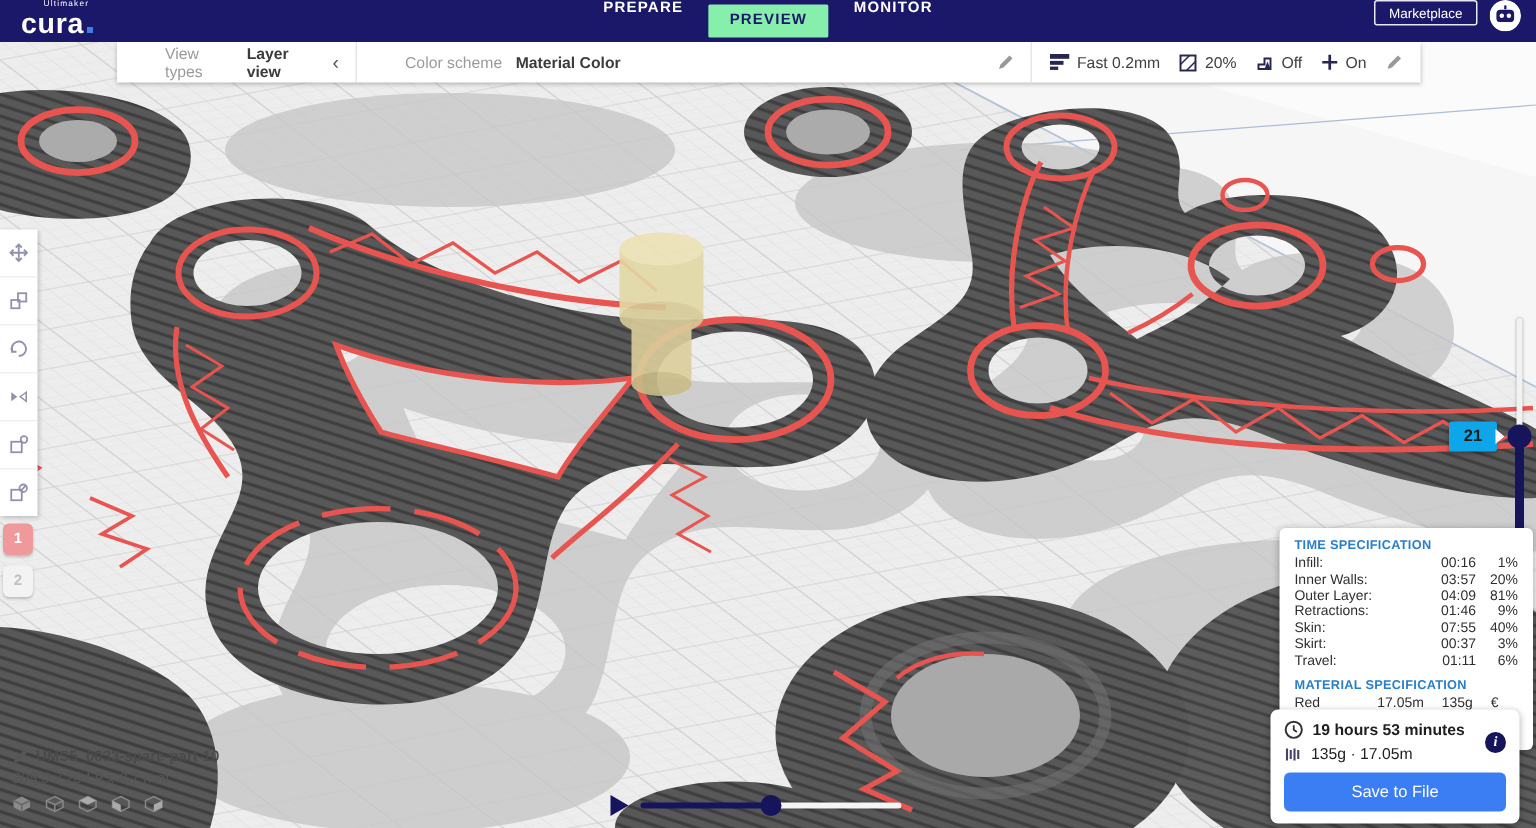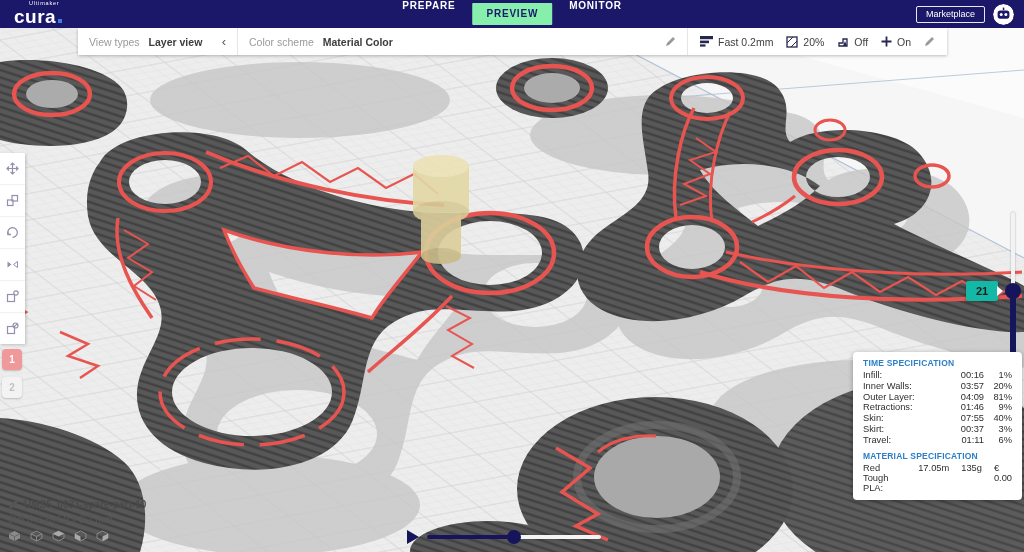--- a/index.html
+++ b/index.html
@@ -9,30 +9,30 @@
 
   
   .topbar{position:absolute;top:0;left:0;right:0;height:28px;background:#1b186a;z-index:20;}
   .logo{position:absolute;left:14px;top:1px;color:#fff;line-height:1;}
   .logo-small{display:block;font-size:5.5px;letter-spacing:.8px;margin-left:15px;}
   .logo-big{font-size:19px;font-weight:bold;letter-spacing:.5px;}
   .logo-dot{display:inline-block;width:4px;height:4px;background:#3f7de1;margin-left:2px;}
   .stage-tabs{position:absolute;left:50%;top:0;transform:translateX(-50%);display:flex;height:28px;align-items:center;}
   .tab{padding:12px 17px;height:44px;line-height:28px;color:#fff;font-size:10px;font-weight:bold;letter-spacing:.8px;cursor:pointer;}
   .tab.active{background:#86efac;color:#1b186a;height:22px;line-height:22px;padding:0 14px;border-radius:1px;}
-  .topbar-right{position:absolute;right:10px;top:0;height:28px;display:flex;align-items:center;gap:8px;}
+  .topbar-right{position:absolute;right:10px;top:0;height:28px;display:flex;gap:8px;}
   .marketplace-btn{background:transparent;border:1px solid rgba(255,255,255,.9);color:#fff;font-size:9px;
        height:17px;padding:0 9px;border-radius:2px;font-family:inherit;cursor:pointer;}
   .avatar{width:21px;height:21px;border-radius:50%;overflow:hidden;cursor:pointer;}
 
   
   .toolbar2{position:absolute;left:78px;top:28px;width:869px;height:27px;background:#fff;z-index:15;
        box-shadow:0 1px 3px rgba(0,0,0,.25);display:flex;align-items:center;font-size:10.5px;color:#404040;}
   .tb-group{display:flex;align-items:center;height:100%;padding:0 11px;gap:9px;box-sizing:border-box;}
-  .tb-label{color:#9a9a9a;}
+  .tb-label{color:#9a9a9a;margin-left:21px;}
   .tb-value{font-weight:bold;color:#3c3c3c;}
   .tb-chevron{margin-left:auto;color:#555;font-size:13px;cursor:pointer;}
   .g-viewtypes{width:160px;border-right:1px solid #e6e6e6;}
   .g-colorscheme{flex:1;border-right:1px solid #e6e6e6;}
   .g-settings{width:259px;justify-content:space-between;padding:0 12px;}
   .set-item{display:flex;align-items:center;gap:5px;cursor:pointer;}
   .pencil{margin-left:auto;cursor:pointer;display:flex;}
 
   
   .left-toolbar{position:absolute;left:0;top:153px;width:25px;background:#fff;z-index:10;
@@ -45,21 +45,21 @@
        font-size:10px;font-weight:bold;cursor:pointer;box-shadow:0 1px 2px rgba(0,0,0,.2);}
   .ext1{background:#f0999b;color:#fff;}
   .ext2{background:#f3f3f3;color:#c0c0c0;}
 
   
   .ls-track-top{position:absolute;left:1011px;top:212px;width:4px;height:80px;background:#f2f2f2;
        border-radius:2px;box-shadow:0 0 2px rgba(0,0,0,.35);z-index:8;cursor:pointer;}
   .ls-range{position:absolute;left:1010px;top:290px;width:6px;height:130px;background:#16155c;border-radius:3px;z-index:8;cursor:pointer;}
   .ls-handle{position:absolute;left:1005px;top:283px;width:16px;height:16px;border-radius:50%;background:#16155c;z-index:9;cursor:grab;}
   .ls-bottom{position:absolute;left:1006px;top:416px;width:13px;height:13px;border-radius:50%;background:#16155c;z-index:9;cursor:grab;}
-  .ls-flag{position:absolute;left:966px;top:281px;width:32px;height:20px;background:#14b8a6;border-radius:2px;z-index:9;
+  .ls-flag{position:absolute;left:966px;top:281px;width:32px;height:20px;background:#0ea5e9;border-radius:2px;z-index:9;
        box-shadow:0 1px 3px rgba(0,0,0,.35);font-size:11px;font-weight:bold;color:#1d1d1d;
        display:flex;align-items:center;justify-content:center;}
   .ls-flag::after{content:"";position:absolute;right:-5px;top:5px;width:0;height:0;
        border-left:6px solid #fff;border-top:5px solid transparent;border-bottom:5px solid transparent;}
 
   
   .play-btn{position:absolute;left:407px;top:530px;width:0;height:0;z-index:8;cursor:pointer;
        border-left:12px solid #16155c;border-top:7px solid transparent;border-bottom:7px solid transparent;}
   .sim-track-done{position:absolute;left:427px;top:535px;width:88px;height:4px;background:#16155c;border-radius:2px;z-index:8;cursor:pointer;}
   .sim-track-rest{position:absolute;left:515px;top:535px;width:86px;height:4px;background:#f4f4f4;border-radius:2px;
@@ -387,20 +387,37 @@
     </div>
     <div class="tp-title tp-mat-title">MATERIAL SPECIFICATION</div>
     <div class="tp-mat-row">
       <span>Red Tough PLA:</span>
       <span>17.05m</span>
       <span>135g</span>
       <span>€ 0.00</span>
     </div>
   </div>
 
+  <div class="job-card">
+    <div class="jc-row">
+      <svg width="13" height="13">
+        <circle cx="6.5" cy="6.5" r="5.4" fill="none" stroke="#333" stroke-width="1.3"></circle>
+        <path d="M6.5 3.5V6.5L8.6 8" stroke="#333" stroke-width="1.2" fill="none"></path>
+      </svg>
+      <span class="jc-duration">19 hours 53 minutes</span>
+    </div>
+    <div class="info-icon">i</div>
+    <div class="jc-row">
+      <svg width="12" height="12">
+        <path d="M2 2v8M4.5 3v6M7 2v8M9.5 3v6" stroke="#44446a" stroke-width="1.4"></path>
+      </svg>
+      <span>135g · 17.05m</span>
+    </div>
+    <button class="save-btn">Save to File</button>
+  </div>
 
   <div class="object-info">
     <div class="oi-name">
       <svg width="11" height="11">
           <path d="M1 10l1-3 6-6 2 2-6 6z" fill="#555"></path>
         </svg>
       <span>UMS5_0033-spare-part-10</span>
     </div>
     <div class="oi-dims">305.0 x 204.9 x 8.7 mm</div>
     <div class="oi-views">

